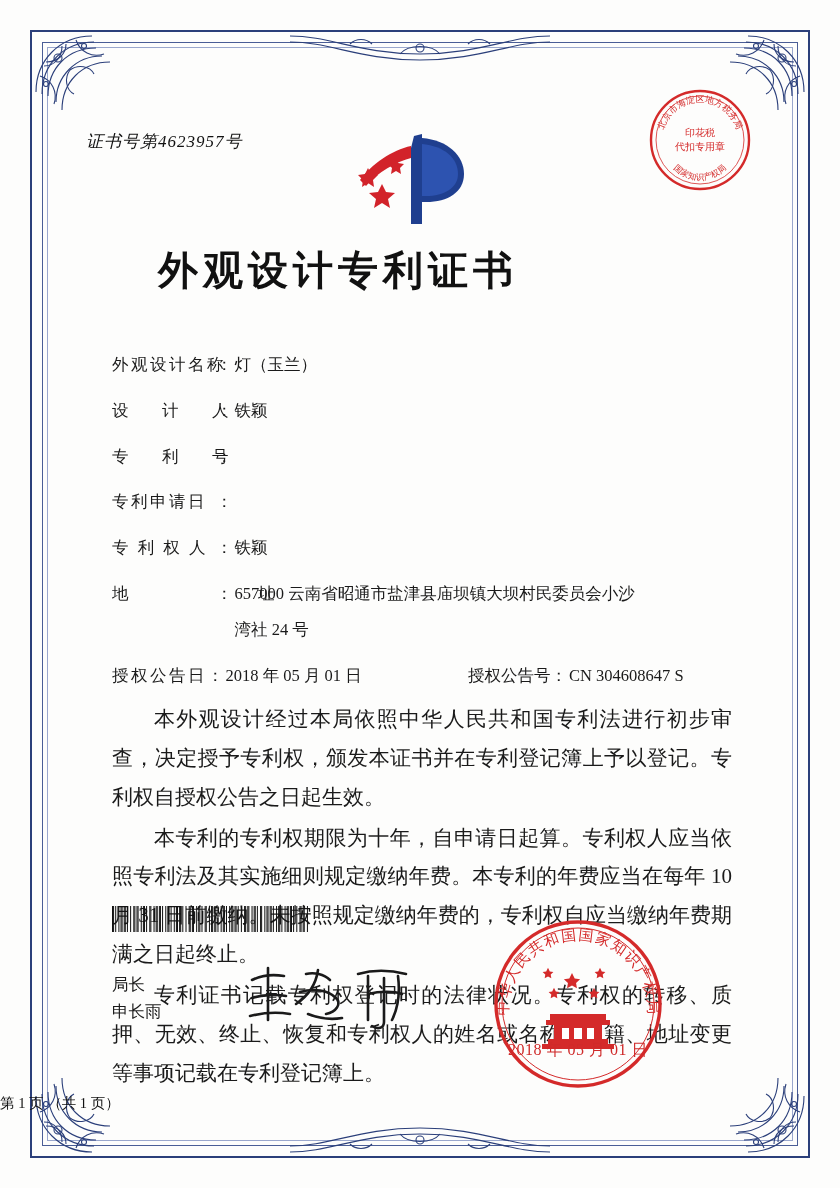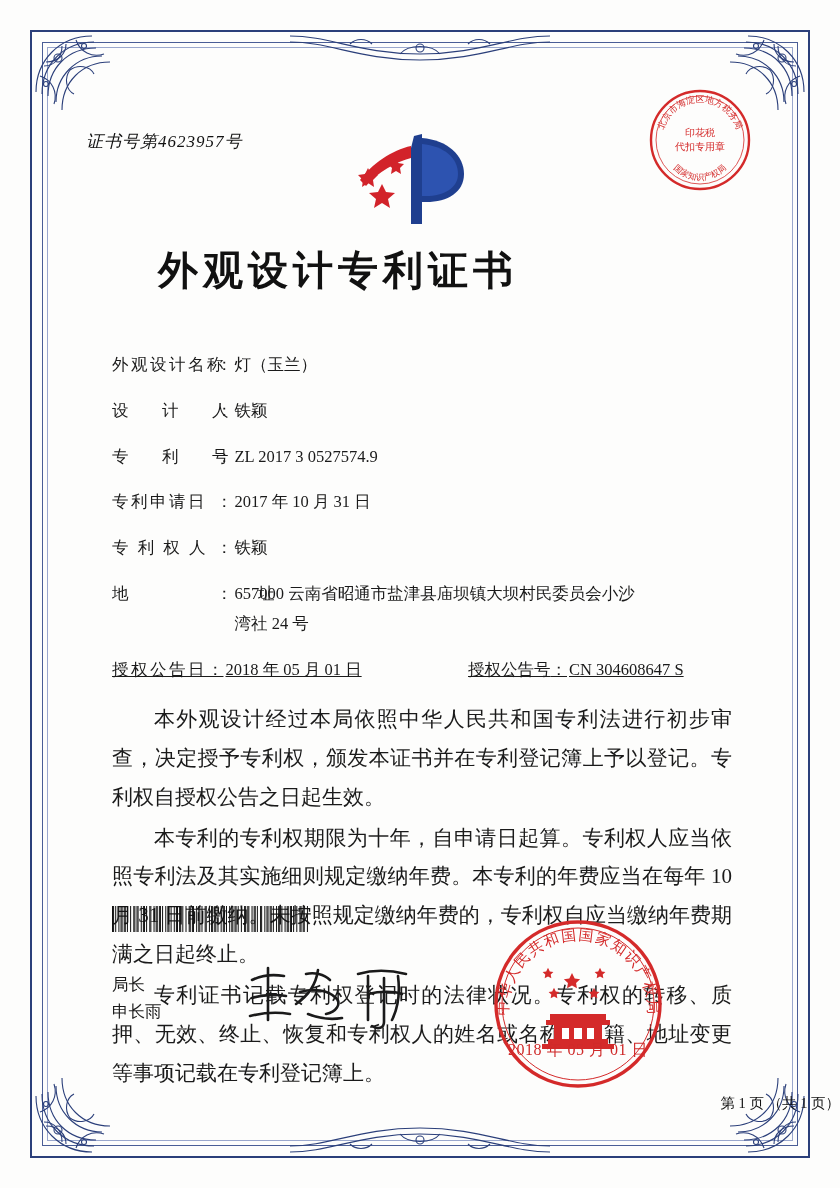--- a/index.html
+++ b/index.html
@@ -125,27 +125,26 @@
   .field-label.sp4 { letter-spacing: 20px; }
   .field-colon {
     flex: 0 0 auto;
     padding-right: 2px;
   }
   .field-value {
     flex: 1 1 auto;
   }
   .field-value .line2 {
     display: block;
-    margin-top: 10px;
+    margin-top: 16px;
   }
 
   .pub-row {
     display: flex;
     margin-bottom: 10px;
-    text-decoration: underline;
   }
   .pub-left { width: 330px; flex: 0 0 330px; }
   .pub-right { flex: 1 1 auto; margin-left: 26px; }
 
   
   .body-text {
     position: absolute;
     left: 112px; top: 700px;
     width: 620px;
     font-size: 21px;
@@ -189,21 +188,21 @@
     left: 508px; top: 1040px;
     font-size: 16px;
     color: #cf2a2a;
     letter-spacing: 0.5px;
   }
 
   .footer {
     position: absolute;
     left: 0; top: 1094px;
     width: 840px;
-    text-align: right;
+    text-align: left;
     font-size: 14.5px;
     color: #111;
   }
 </style>
 </head>
 <body>
 
 <div class="page">
 
   <div class="frame-outer"></div>
@@ -361,27 +360,25 @@
 
     <div class="field-row">
       <span class="field-label sp1">设　计　人</span>
       <span class="field-colon">：</span>
       <span class="field-value">铁颖</span>
     </div>
 
     <div class="field-row">
       <span class="field-label sp1">专　利　号</span>
       <span class="field-colon">：</span>
-      <span class="field-value">ZL 2017 3 0527574.9</span>
     </div>
 
     <div class="field-row">
       <span class="field-label sp3">专利申请日</span>
       <span class="field-colon">：</span>
-      <span class="field-value">2017 年 10 月 31 日</span>
     </div>
 
     <div class="field-row">
       <span class="field-label sp3">专 利 权 人</span>
       <span class="field-colon">：</span>
       <span class="field-value">铁颖</span>
     </div>
 
     <div class="field-row">
       <span class="field-label sp4">地　　　址</span>

